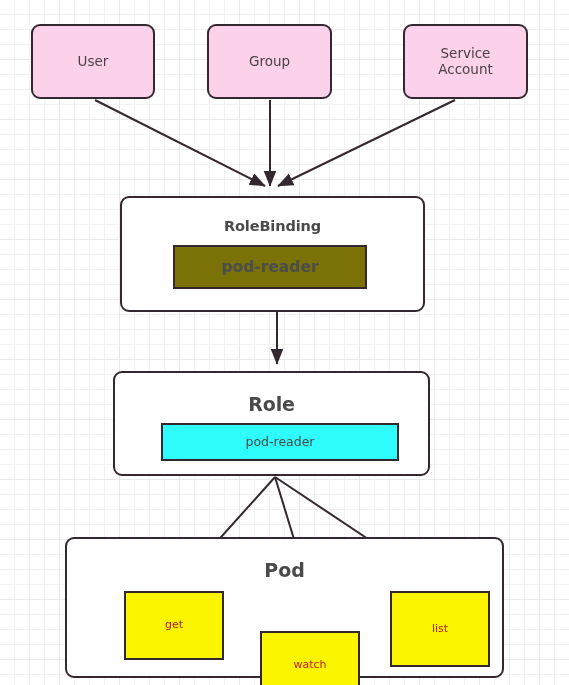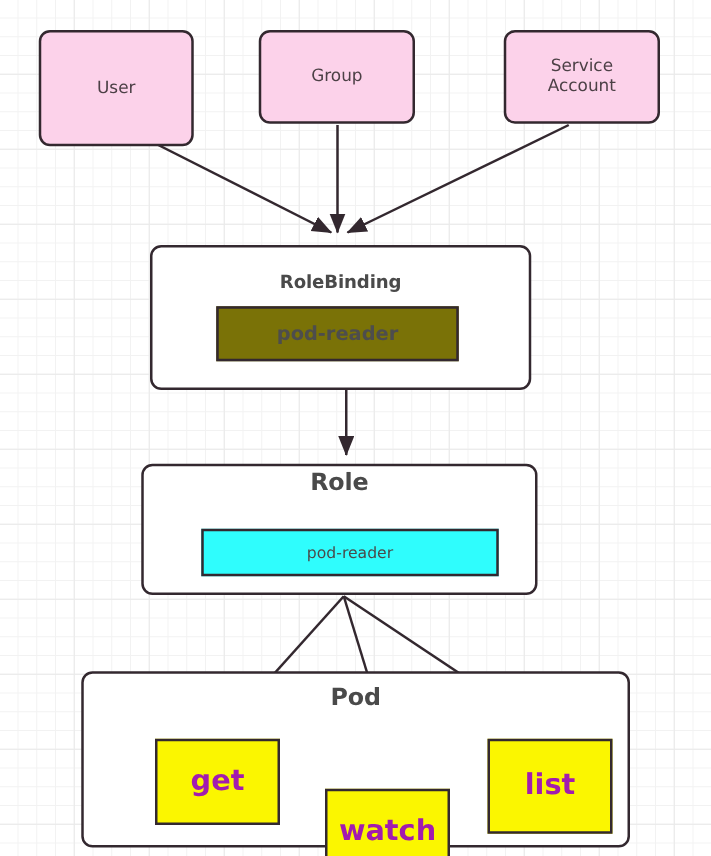--- a/index.html
+++ b/index.html
@@ -70,26 +70,26 @@
     letter-spacing: -0.1px;
   }
 
   .title-rolebinding {
     font-size: 14.5px;
     padding-top: 20px;
   }
 
   .title-role {
     font-size: 19px;
-    padding-top: 2px;
+    padding-top: 20px;
   }
 
   .title-pod {
     font-size: 19px;
-    padding-top: 8px;
+    padding-top: 20px;
   }
 
   .inner-olive {
     background-color: #7a7207;
     border: 2.5px solid #33282f;
     color: #4d4d4d;
     font-size: 15.5px;
     font-weight: bold;
   }
 
@@ -97,23 +97,23 @@
     background-color: #2ffdfd;
     border: 2.5px solid #33282f;
     color: #4a4a4a;
     font-size: 12.5px;
     font-weight: 400;
   }
 
   .verb-box {
     background-color: #fbf600;
     border: 2.5px solid #33282f;
-    color: #a21caf;
-    font-size: 23px;
-    font-weight: bold;
+    color: #b91c1c;
+    font-size: 11px;
+    font-weight: normal;
   }
 </style>
 </head>
 <body>
 
 <div id="canvas">
 
   <svg id="arrow-layer" viewBox="0 0 569 685" width="569" height="685" xmlns="http://www.w3.org/2000/svg">
     <defs>
       <marker id="arrowhead" markerWidth="9" markerHeight="9" refX="7.6" refY="3.2" orient="auto" markerUnits="strokeWidth">
@@ -129,21 +129,21 @@
 
     <line x1="277" y1="312" x2="277" y2="364" stroke="#33282f" stroke-width="2" marker-end="url(#arrowhead)"></line>
 
     <line x1="275" y1="477" x2="178" y2="585" stroke="#33282f" stroke-width="2" marker-end="url(#arrowhead)"></line>
 
     <line x1="275" y1="477" x2="308" y2="585" stroke="#33282f" stroke-width="2" marker-end="url(#arrowhead)"></line>
 
     <line x1="275" y1="477" x2="437" y2="585" stroke="#33282f" stroke-width="2" marker-end="url(#arrowhead)"></line>
   </svg>
 
-  <div class="node actor-box" style="left:31px; top:24px; width:124px; height:93px;">
+  <div class="node actor-box" style="left:31px; top:24px; width:124px; height:75px;">
     <span>User</span>
   </div>
 
   <div class="node actor-box" style="left:207px; top:24px; width:125px; height:75px;">
     <span>Group</span>
   </div>
 
   <div class="node actor-box" style="left:403px; top:24px; width:125px; height:75px;">
     <span>
       <span>Service</span><br>

